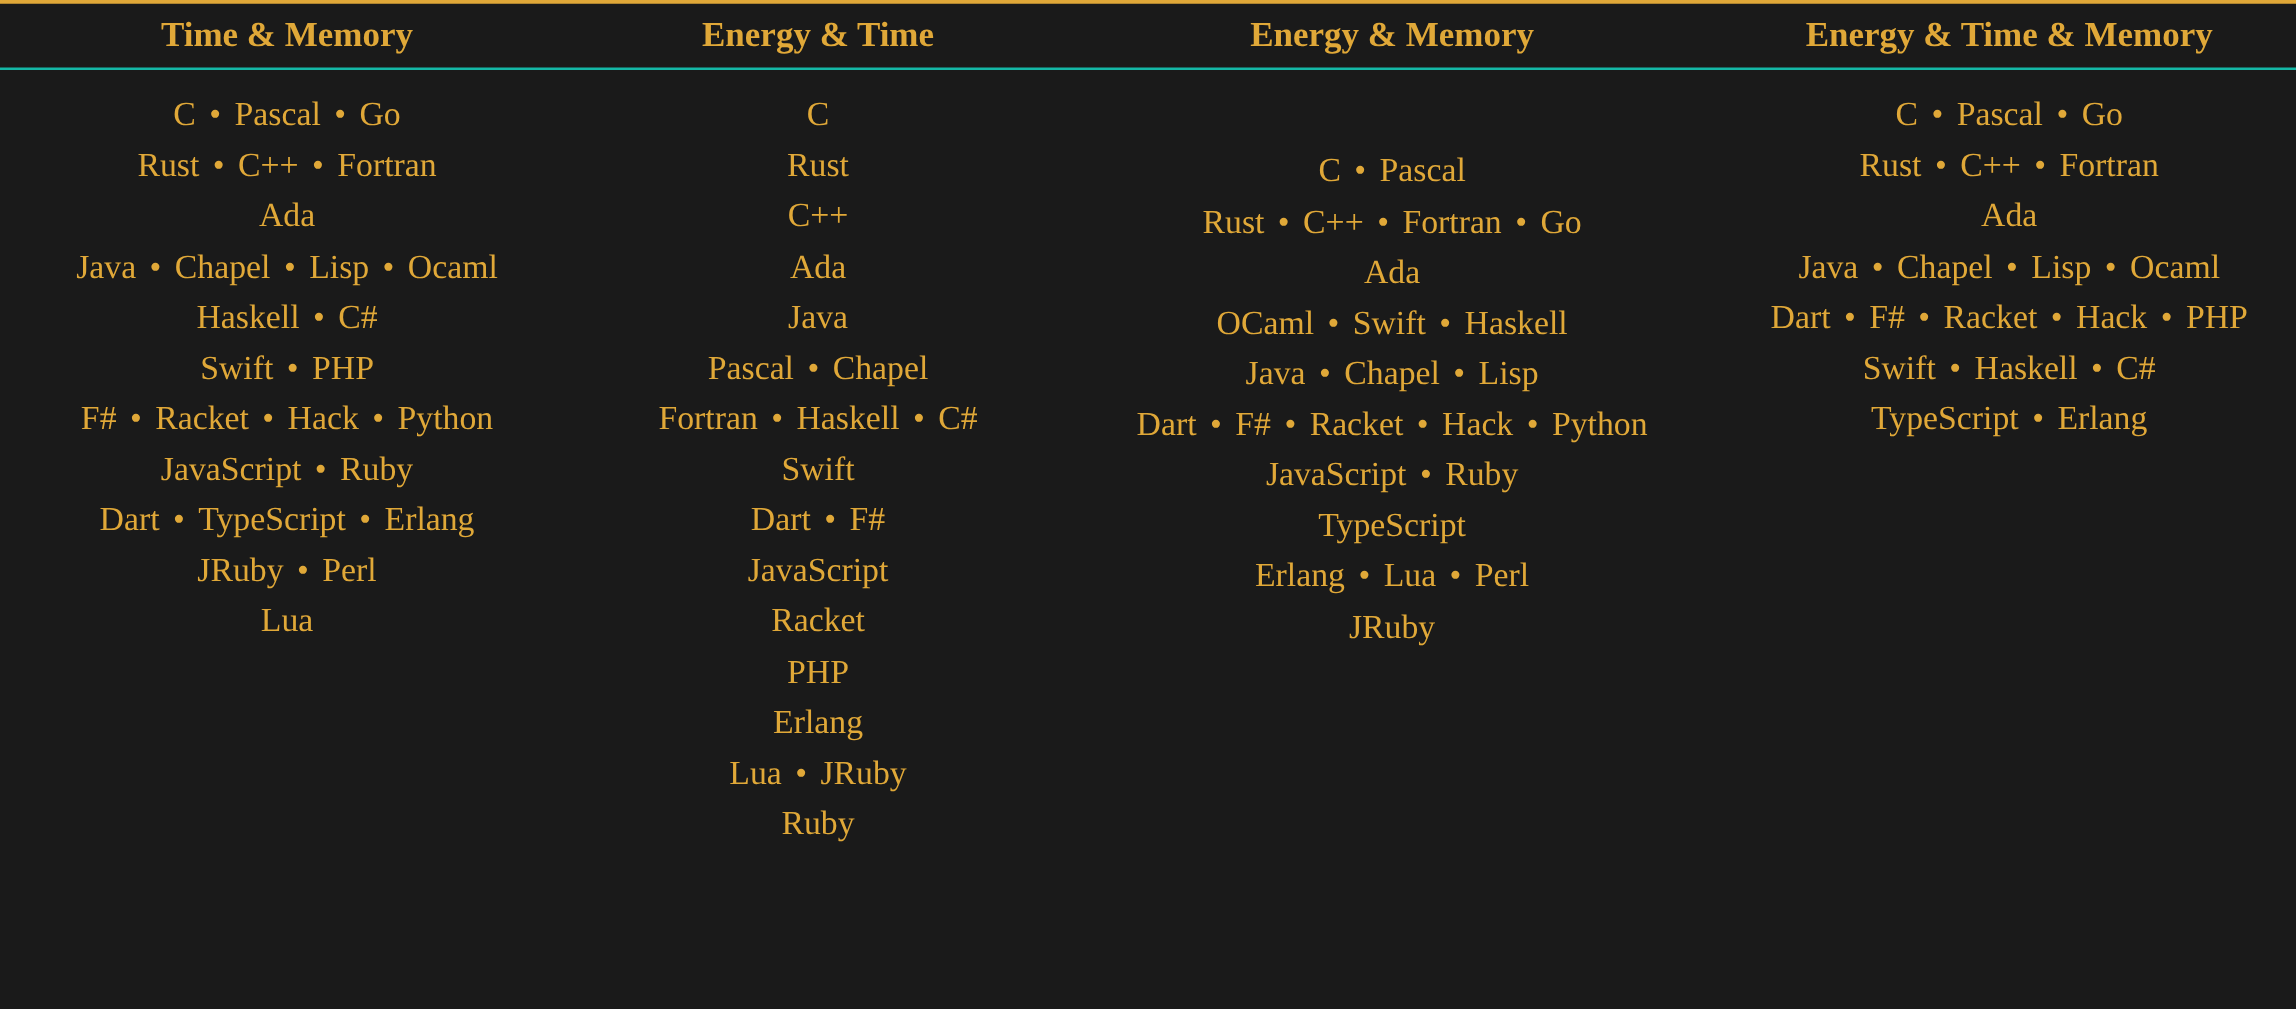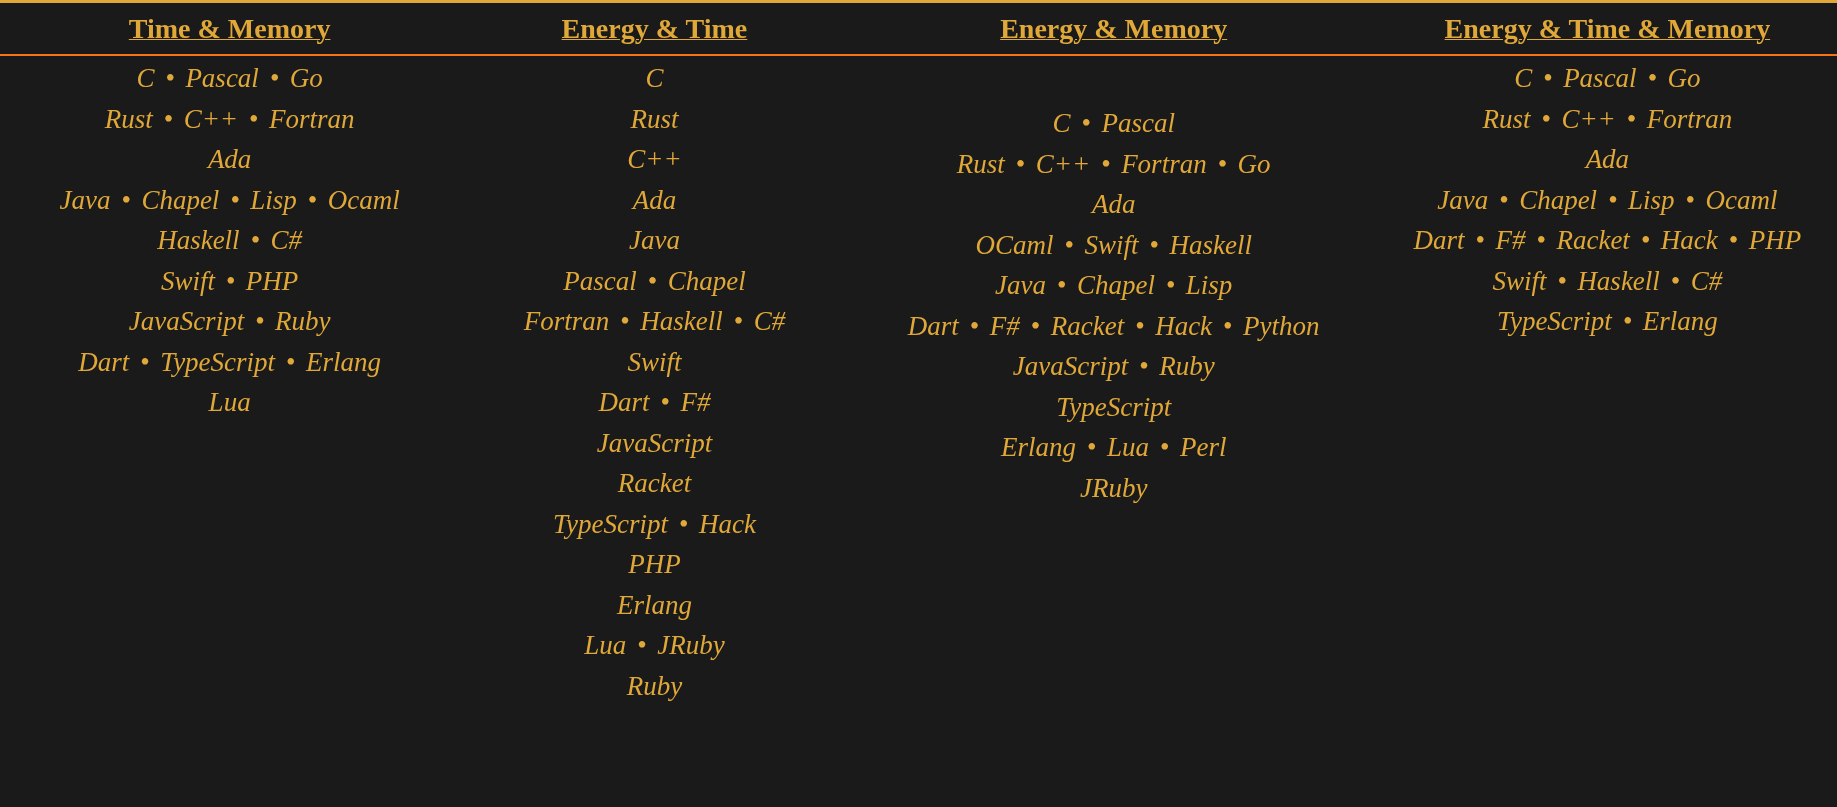--- a/index.html
+++ b/index.html
@@ -16,43 +16,41 @@
     }
     .table-container {
       width: 100%;
     }
     .top-rule {
       border-top: 3px solid #e0a838;
       width: 100%;
     }
     .header-row {
       display: flex;
-      border-bottom: 2px solid #f97316;
+      border-bottom: 2px solid #14b8a6;
       padding: 6px 0;
-      text-decoration: underline;
     }
     .column {
       flex: 1;
       text-align: center;
     }
     .column-et {
       flex: 0.85;
     }
     .column-em {
       flex: 1.15;
     }
     .column-header {
       font-weight: bold;
       font-size: 28px;
       line-height: 1.4;
     }
     .body-row {
       display: flex;
-      padding-top: 2px;
-      font-style: italic;
+      padding-top: 15px;
     }
     .column-body {
       flex: 1;
       text-align: center;
     }
     .column-body.column-et {
       flex: 0.85;
     }
     .column-body.column-em {
       flex: 1.15;
@@ -87,37 +85,38 @@
     </div>
   </div>
   <div class="body-row">
     <div class="column-body" id="col-0">
         <div class="rank-line"><span>C</span><span class="bullet"> • </span><span>Pascal</span><span class="bullet"> • </span><span>Go</span></div>
         <div class="rank-line"><span>Rust</span><span class="bullet"> • </span><span>C++</span><span class="bullet"> • </span><span>Fortran</span></div>
         <div class="rank-line"><span>Ada</span></div>
         <div class="rank-line"><span>Java</span><span class="bullet"> • </span><span>Chapel</span><span class="bullet"> • </span><span>Lisp</span><span class="bullet"> • </span><span>Ocaml</span></div>
         <div class="rank-line"><span>Haskell</span><span class="bullet"> • </span><span>C#</span></div>
         <div class="rank-line"><span>Swift</span><span class="bullet"> • </span><span>PHP</span></div>
+        <div class="rank-line"><span>F#</span><span class="bullet"> • </span><span>Racket</span><span class="bullet"> • </span><span>Hack</span><span class="bullet"> • </span><span>Python</span></div>
         <div class="rank-line"><span>JavaScript</span><span class="bullet"> • </span><span>Ruby</span></div>
         <div class="rank-line"><span>Dart</span><span class="bullet"> • </span><span>TypeScript</span><span class="bullet"> • </span><span>Erlang</span></div>
+        <div class="rank-line"><span>JRuby</span><span class="bullet"> • </span><span>Perl</span></div>
         <div class="rank-line"><span>Lua</span></div>
       </div>
     <div class="column-body column-et" id="col-1">
         <div class="rank-line"><span>C</span></div>
         <div class="rank-line"><span>Rust</span></div>
         <div class="rank-line"><span>C++</span></div>
         <div class="rank-line"><span>Ada</span></div>
         <div class="rank-line"><span>Java</span></div>
         <div class="rank-line"><span>Pascal</span><span class="bullet"> • </span><span>Chapel</span></div>
         <div class="rank-line"><span>Fortran</span><span class="bullet"> • </span><span>Haskell</span><span class="bullet"> • </span><span>C#</span></div>
         <div class="rank-line"><span>Swift</span></div>
         <div class="rank-line"><span>Dart</span><span class="bullet"> • </span><span>F#</span></div>
         <div class="rank-line"><span>JavaScript</span></div>
         <div class="rank-line"><span>Racket</span></div>
-        <div class="rank-line"><span>TypeScript</span><span class="bullet"> • </span><span>Hack</span></div>
         <div class="rank-line"><span>PHP</span></div>
         <div class="rank-line"><span>Erlang</span></div>
         <div class="rank-line"><span>Lua</span><span class="bullet"> • </span><span>JRuby</span></div>
         <div class="rank-line"><span>Ruby</span></div>
       </div>
     <div class="column-body column-em" id="col-2">
         <div class="rank-line"><span>C</span><span class="bullet"> • </span><span>Pascal</span></div>
         <div class="rank-line"><span>Rust</span><span class="bullet"> • </span><span>C++</span><span class="bullet"> • </span><span>Fortran</span><span class="bullet"> • </span><span>Go</span></div>
         <div class="rank-line"><span>Ada</span></div>
         <div class="rank-line"><span>OCaml</span><span class="bullet"> • </span><span>Swift</span><span class="bullet"> • </span><span>Haskell</span></div>

